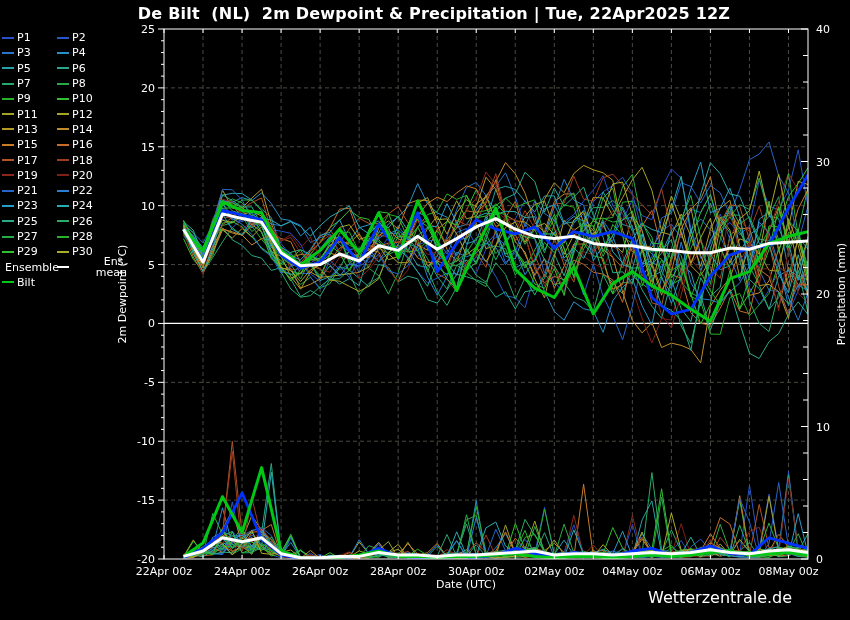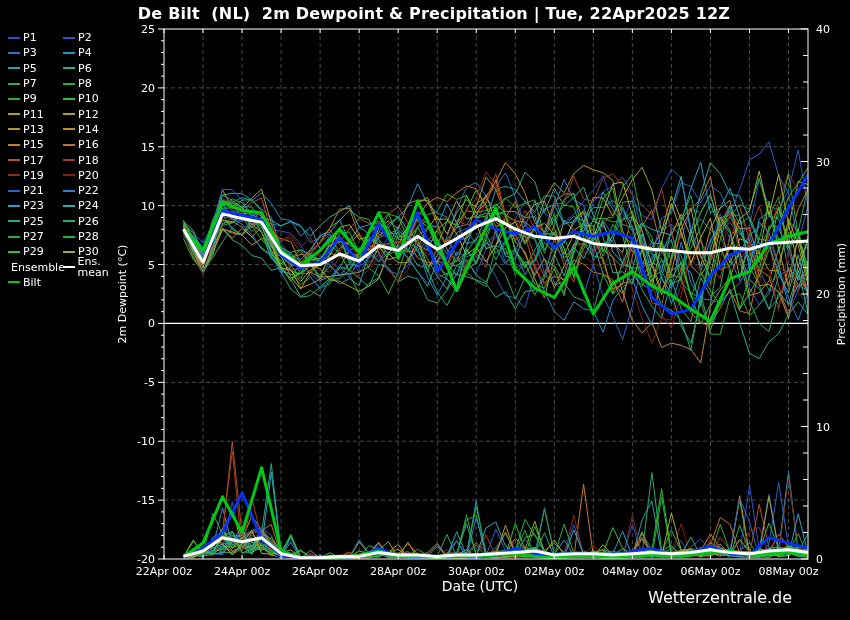--- a/index.html
+++ b/index.html
@@ -1,29 +1,29 @@
 <!DOCTYPE html>
 <html><head>
 <meta charset="utf-8">
 <style>
   html,body{margin:0;padding:0;background:#000;}
   .stage{position:relative;width:850px;height:620px;background:#000;overflow:hidden;
          font-family:"DejaVu Sans","Liberation Sans",sans-serif;color:#fff;}
   .title{position:absolute;left:0;top:4px;width:868px;text-align:center;
          font-size:16px;font-weight:bold;white-space:pre;letter-spacing:.2px;}
-  .legend{position:absolute;left:8px;top:30px;display:grid;
-          grid-template-columns:55px 70px;grid-auto-rows:15.3px;align-items:center;}
+  .legend{position:absolute;left:2px;top:30px;display:grid;
+          grid-template-columns:55px 70px;grid-auto-rows:15.3px;align-items:center;text-align:right;}
   .legend-item{display:flex;align-items:center;gap:3px;}
   .legend-item .sw{display:inline-block;width:12px;height:2px;}
   .legend-item .lb{font-size:11px;color:#fff;line-height:1;}
   .ax-title-left{position:absolute;left:122px;top:294px;transform:translate(-50%,-50%) rotate(-90deg);
                  font-size:11px;white-space:nowrap;}
   .ax-title-right{position:absolute;left:841px;top:294px;transform:translate(-50%,-50%) rotate(-90deg);
                   font-size:11px;white-space:nowrap;}
-  .ax-title-bottom{position:absolute;left:480px;top:578px;transform:translateX(-50%);font-size:14px;}
+  .ax-title-bottom{position:absolute;left:466px;top:578px;transform:translateX(-50%);font-size:11px;}
   .footer-left{position:absolute;left:118px;top:588px;font-size:16px;}
   .footer-right{position:absolute;left:648px;top:588px;font-size:16px;}
   svg text{fill:#fff;font-family:"DejaVu Sans","Liberation Sans",sans-serif;}
 </style>
 </head>
 <body>
 
 <div class="stage">
   <div class="title">De Bilt  (NL)  2m Dewpoint &amp; Precipitation | Tue, 22Apr2025 12Z</div>
   <div class="legend" id="legend">

